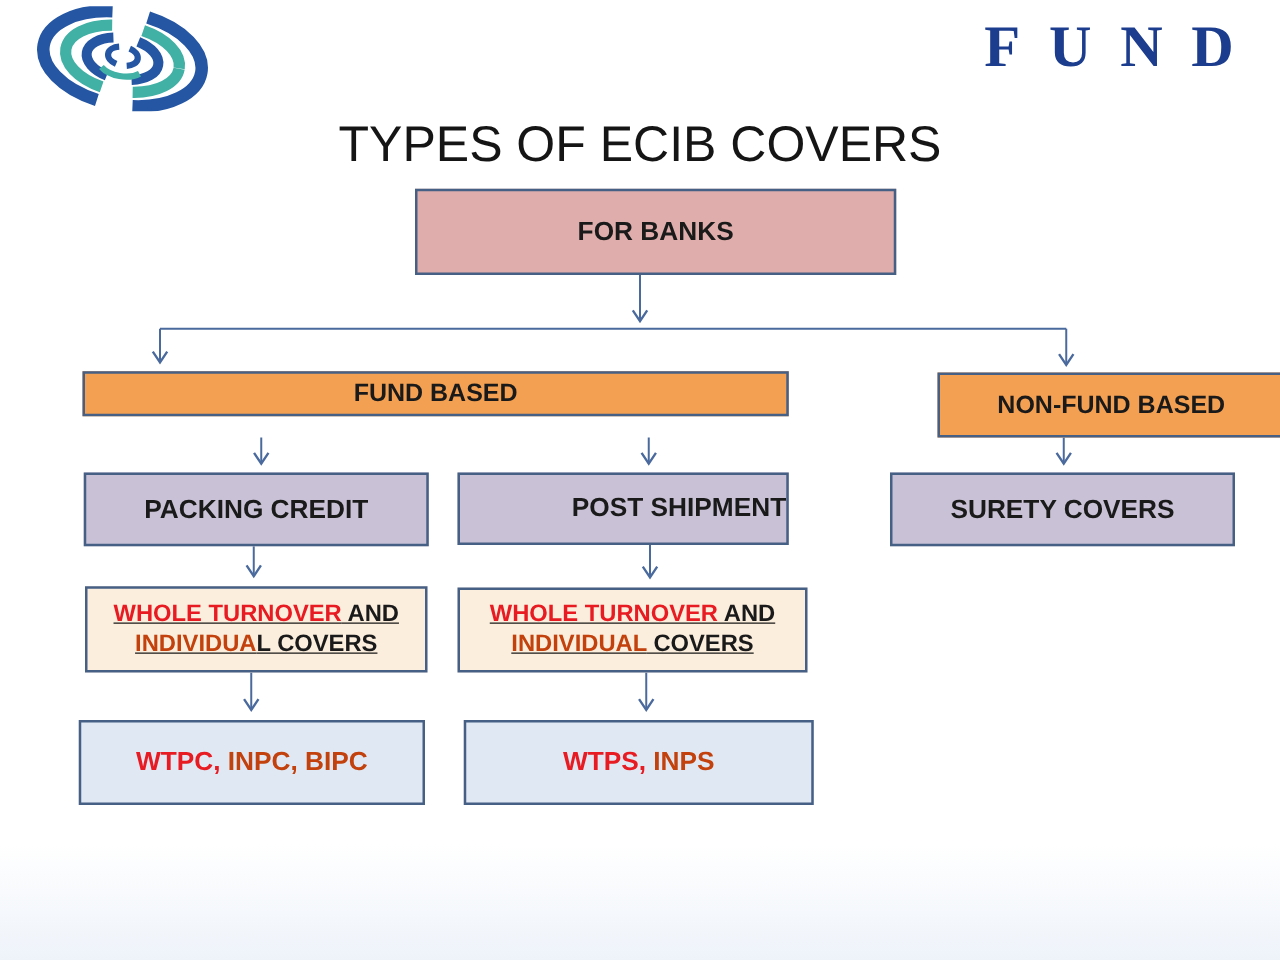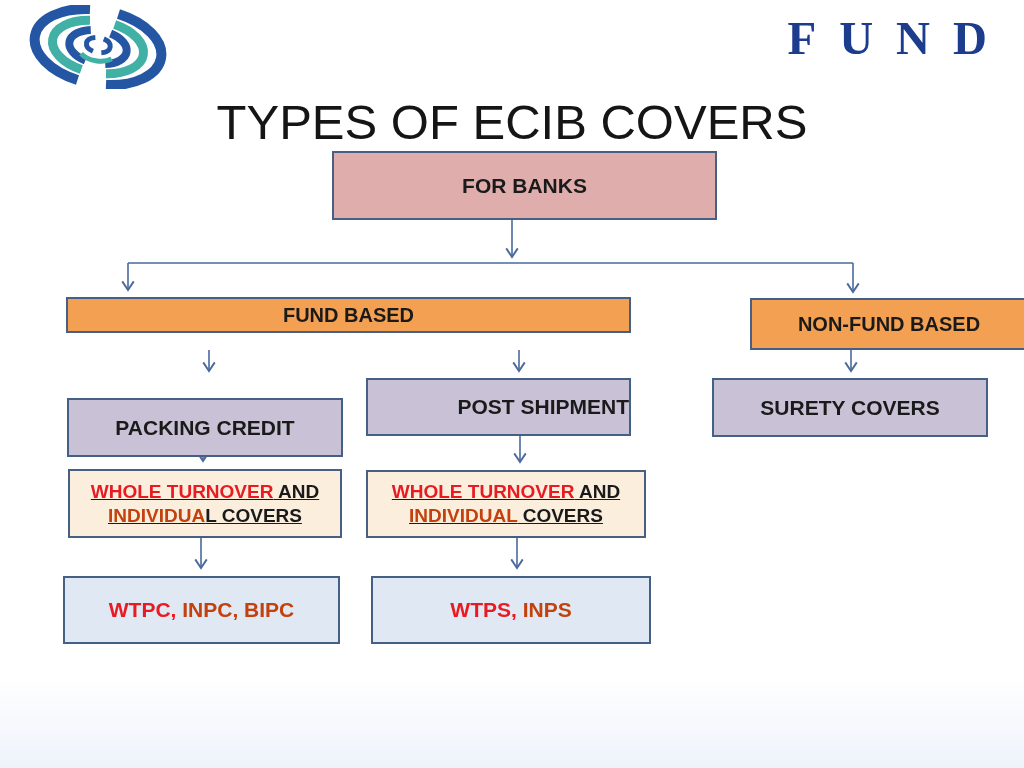--- a/index.html
+++ b/index.html
@@ -15,21 +15,21 @@
   .logo{position:absolute;left:28px;top:5px;}
   .wordmark{
     position:absolute;top:13px;right:14px;
     font-family:"Liberation Serif",serif;font-weight:700;
     font-size:47px;line-height:50px;letter-spacing:23px;
     color:#1c3d8e;
   }
   .title{
     position:absolute;top:94px;left:0;width:100%;
     margin:0;text-align:center;
-    font-size:49px;font-weight:400;color:#151515;letter-spacing:0;
+    font-size:40px;font-weight:400;color:#151515;letter-spacing:0;
   }
   .connectors{position:absolute;left:0;top:0;}
   .node{
     position:absolute;box-sizing:border-box;
     border:2.5px solid #465f85;
     display:flex;align-items:center;justify-content:center;
     text-align:center;font-weight:700;color:#1a1a1a;
   }
   .node.pink{background:#dfaeac;font-size:21px;}
   .node.orange{background:#f4a052;font-size:20px;}
@@ -85,21 +85,21 @@
     <span>FOR BANKS</span>
   </div>
 
   <div class="node orange" style="left:66px;top:297px;width:565px;height:36px;">
     <span>FUND BASED</span>
   </div>
   <div class="node orange" style="left:712px;top:298px;width:278px;height:52px;margin-left:38px;">
     <span>NON-FUND BASED</span>
   </div>
 
-  <div class="node lavender" style="left:67px;top:378px;width:276px;height:59px;margin-top:20px;">
+  <div class="node lavender" style="left:67px;top:378px;width:276px;height:59px;">
     <span>PACKING CREDIT</span>
   </div>
   <div class="node lavender" style="left:366px;top:378px;width:265px;height:58px;justify-content:flex-end;">
     <span>POST SHIPMENT</span>
   </div>
   <div class="node lavender" style="left:712px;top:378px;width:276px;height:59px;">
     <span>SURETY COVERS</span>
   </div>
 
   <div class="node cream" style="left:68px;top:469px;width:274px;height:69px;">

